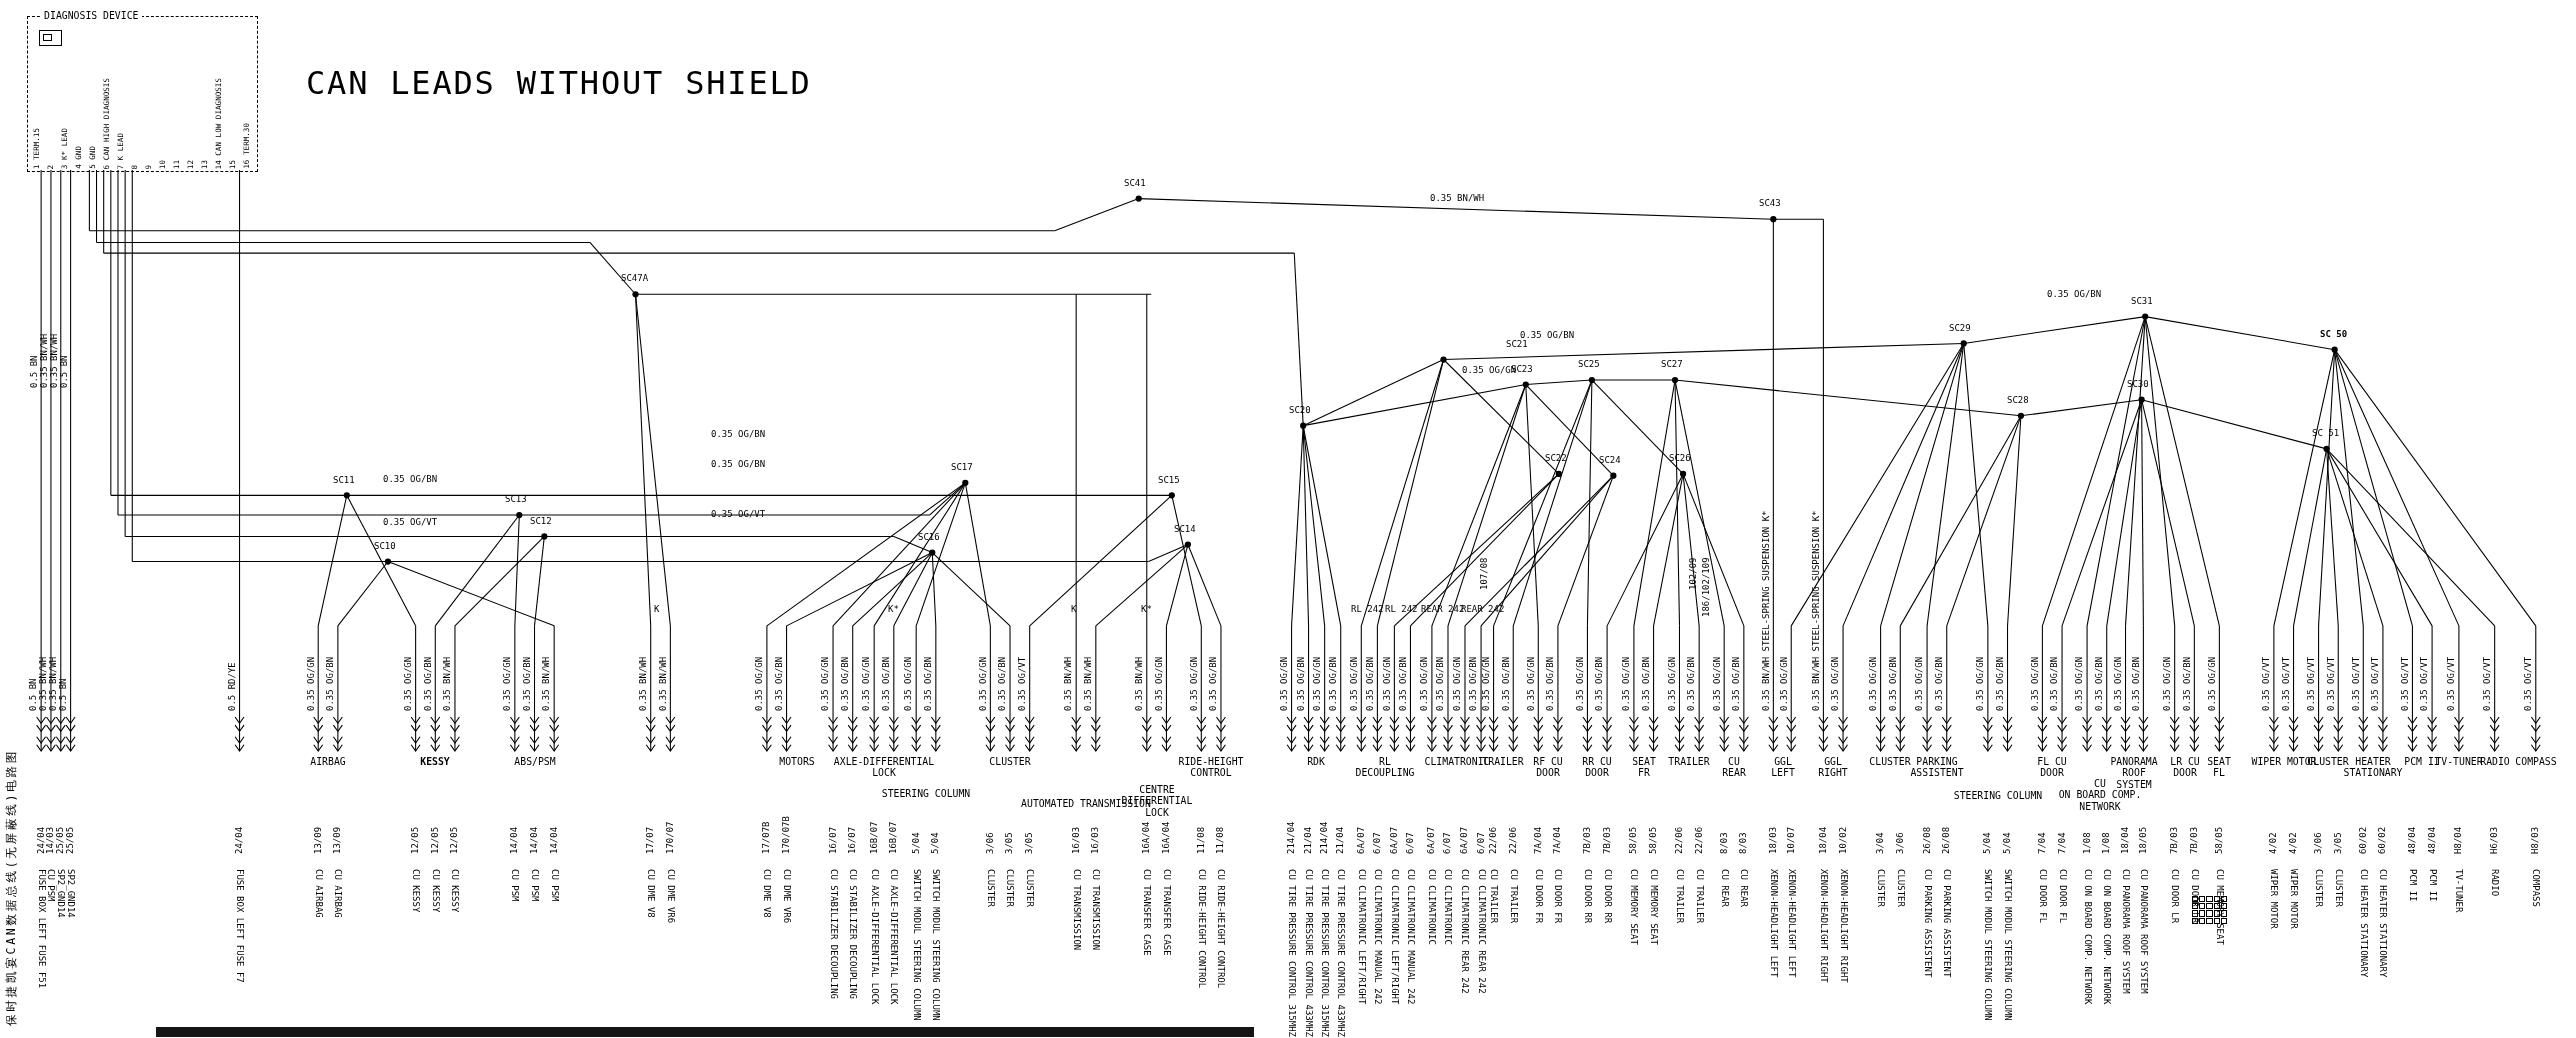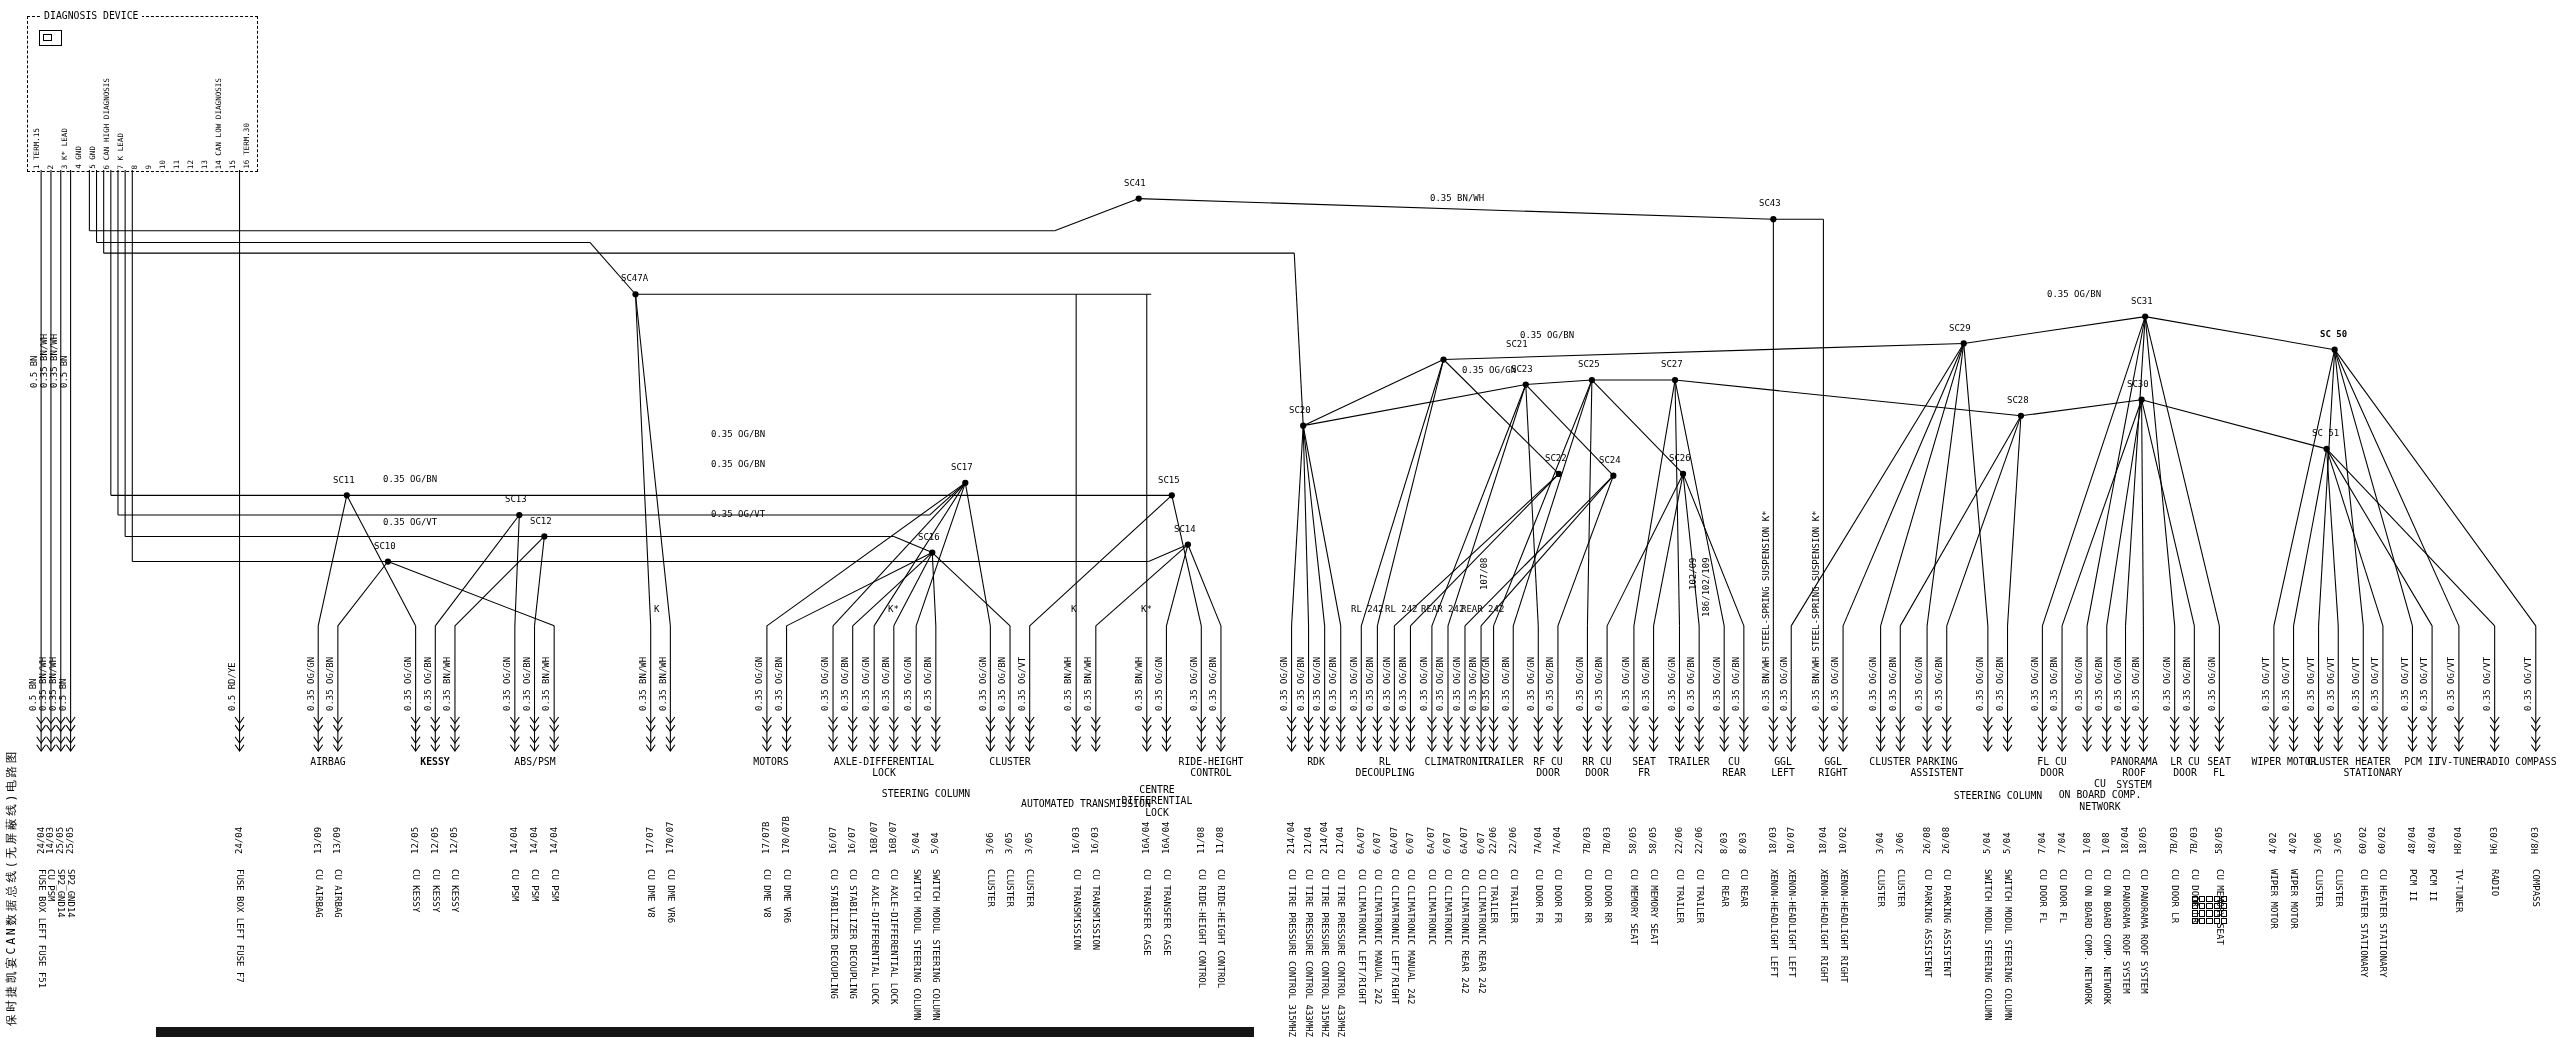--- a/index.html
+++ b/index.html
@@ -366,20 +366,21 @@
         <div class="pin">10</div>
         <div class="pin">11</div>
         <div class="pin">12</div>
         <div class="pin">13</div>
         <div class="pin">14 CAN LOW DIAGNOSIS</div>
         <div class="pin">15</div>
         <div class="pin">16 TERM.30</div>
       </div>
   </div>
 
+  <h1 class="title">CAN LEADS WITHOUT SHIELD</h1>
 
   <div class="vup side-cap" style="left:16px;top:1026px">
     <span>保时捷凯宴CAN数据总线(无屏蔽线)电路图</span>
   </div>
 
   <div class="bottom-bar"></div>
   <div class="grid" id="conn-grid">
       <i></i>
       <i></i>
       <i></i>
@@ -1236,21 +1237,21 @@
       </div>
       <div class="vup" style="left: 2540px; top: 854px;">
         <span>H8/03</span>
       </div>
       <div class="vdown" style="left: 2540px; top: 869px;">
         <span>COMPASS</span>
       </div>
       <div class="grp" style="left: 328px; top: 756px;">AIRBAG</div>
       <div class="grp" style="left: 435px; top: 756px; font-weight: bold;">KESSY</div>
       <div class="grp" style="left: 535px; top: 756px;">ABS/PSM</div>
-      <div class="grp" style="left: 751px; top: 756px; padding-left: 40px;">MOTORS</div>
+      <div class="grp" style="left: 777px; top: 756px; padding-left: 40px;">MOTORS</div>
       <div class="grp" style="left: 884px; top: 756px;">AXLE-DIFFERENTIAL
 LOCK</div>
       <div class="grp" style="left: 926px; top: 788px;">STEERING COLUMN</div>
       <div class="grp" style="left: 1010px; top: 756px;">CLUSTER</div>
       <div class="grp" style="left: 1086px; top: 798px;">AUTOMATED TRANSMISSION</div>
       <div class="grp" style="left: 1157px; top: 756px; margin-top: 28px;">CENTRE
 DIFFERENTIAL
 LOCK</div>
       <div class="grp" style="left: 1211px; top: 756px;">RIDE-HEIGHT
 CONTROL</div>

